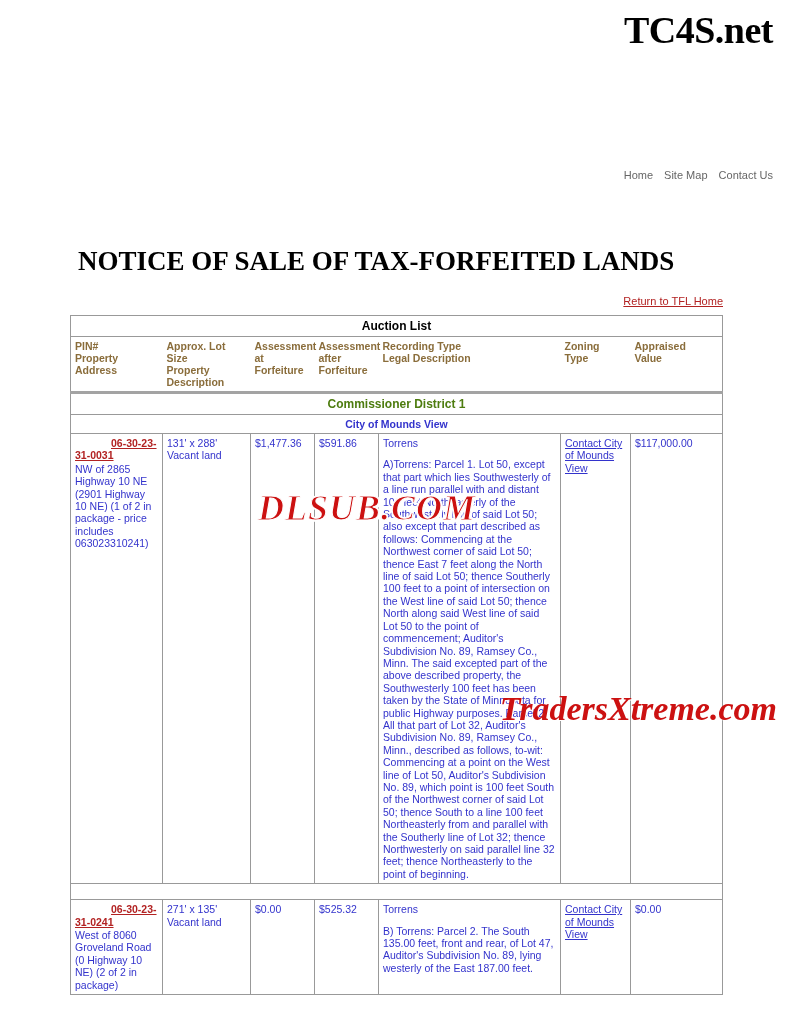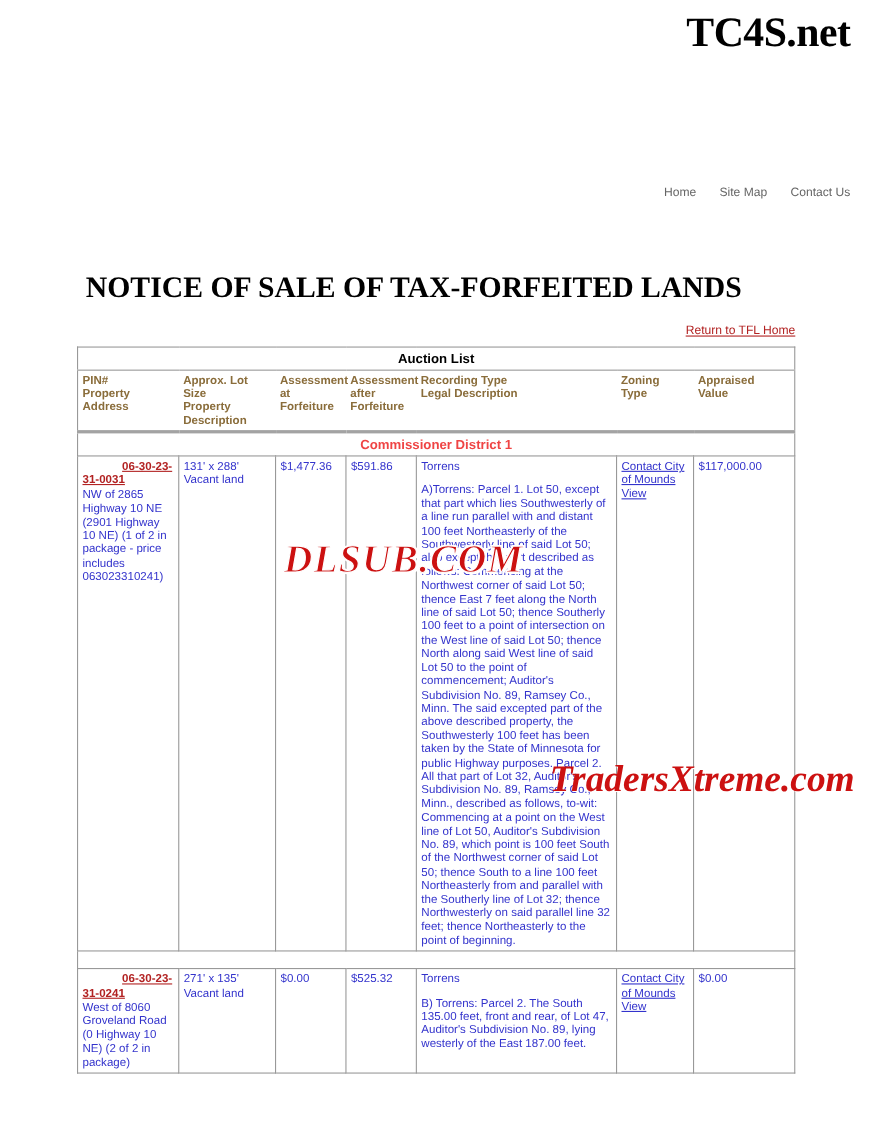--- a/index.html
+++ b/index.html
@@ -32,21 +32,21 @@
   .topnav {
     position: absolute;
     top: 169px;
     right: 18px;
     font-size: 11px;
     color: #666666;
   }
   .topnav a {
     color: #666666;
     text-decoration: none;
-    margin-left: 18px;
+    margin-left: 8px;
   }
   .page-title {
     position: absolute;
     top: 228px;
     left: 78px;
     font-family: "Liberation Serif", serif;
     font-size: 27px;
     color: #000000;
     white-space: nowrap;
   }
@@ -90,21 +90,21 @@
     color: #8a6d3b;
     line-height: 12px;
     border-bottom: 3px solid #a3a3a3;
     padding-top: 6px;
     padding-bottom: 8px;
   }
   .district-row td {
     text-align: center;
     font-size: 12px;
     font-weight: bold;
-    color: #ef4444;
+    color: #4d7c0f;
     padding: 7px 0 7px 0;
     border: 1px solid #999999;
     background: #ffffff;
   }
   .city-row td {
     text-align: center;
     font-size: 10.5px;
     font-weight: bold;
     color: #3333cc;
     padding: 4px 0 5px 0;
@@ -232,20 +232,23 @@
             <div>Type</div>
           </td>
           <td class="col-head">
             <div>Appraised</div>
             <div>Value</div>
           </td>
         </tr>
         <tr class="district-row">
           <td colspan="7">Commissioner District 1</td>
         </tr>
+        <tr class="city-row">
+          <td colspan="7">City of Mounds View</td>
+        </tr>
 
         <tr class="data-row">
           <td class="pin">
             <a href="#">06-30-23-31-0031</a>
             <span class="addr">NW of 2865 Highway 10 NE (2901 Highway 10 NE) (1 of 2 in package - price includes 063023310241)</span>
           </td>
           <td>
             <div>131' x 288'</div>
             <div>Vacant land</div>
           </td>

